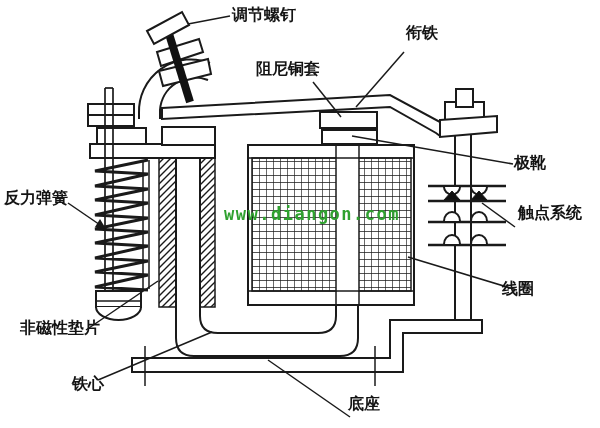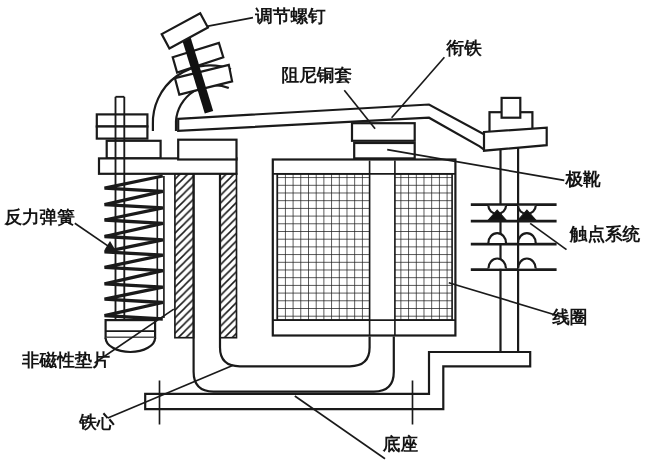--- a/index.html
+++ b/index.html
@@ -129,23 +129,24 @@
     <line x1="68" y1="203" x2="106" y2="229"></line>
     <polygon points="106,229 95,227 100,219" fill="#1a1a1a" stroke="none"></polygon>
     <line x1="86" y1="330" x2="158" y2="281"></line>
     <line x1="98" y1="380" x2="212" y2="332"></line>
     <line x1="350" y1="417" x2="268" y2="360"></line>
   </g>
 </svg>
 
 <div class="lbl" style="left:232px;top:6px">调节螺钉</div>
 <div class="lbl" style="left:256px;top:60px">阻尼铜套</div>
-<div class="lbl" style="left:406px;top:35px">衔铁</div>
+<div class="lbl" style="left:406px;top:24px">衔铁</div>
 <div class="lbl" style="left:514px;top:154px">极靴</div>
 <div class="lbl" style="left:518px;top:204px">触点系统</div>
 <div class="lbl" style="left:502px;top:280px">线圈</div>
 <div class="lbl" style="left:4px;top:189px">反力弹簧</div>
 <div class="lbl" style="left:20px;top:319px">非磁性垫片</div>
 <div class="lbl" style="left:72px;top:375px">铁心</div>
 <div class="lbl" style="left:348px;top:395px">底座</div>
 
+<div class="watermark">www.diangon.com</div>
 
 </div>
 
 </body></html>

